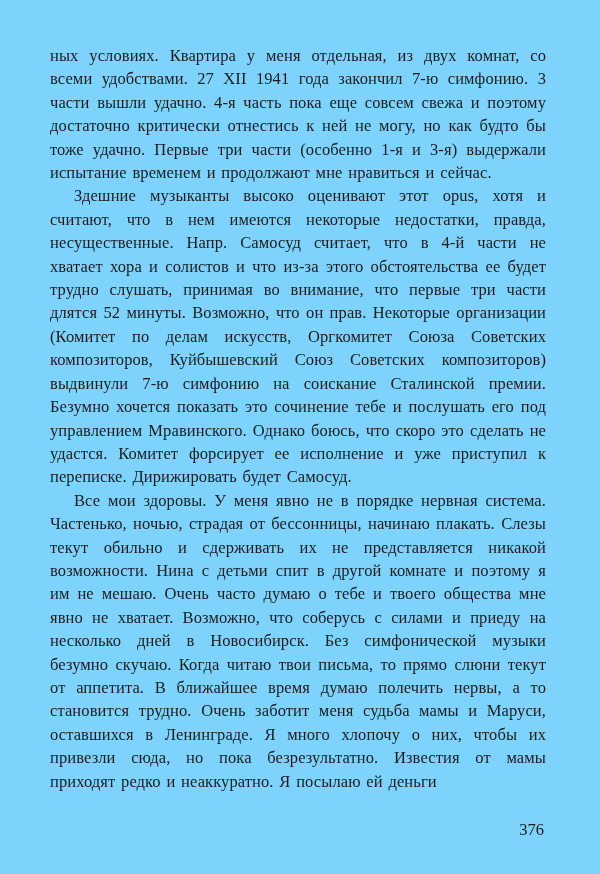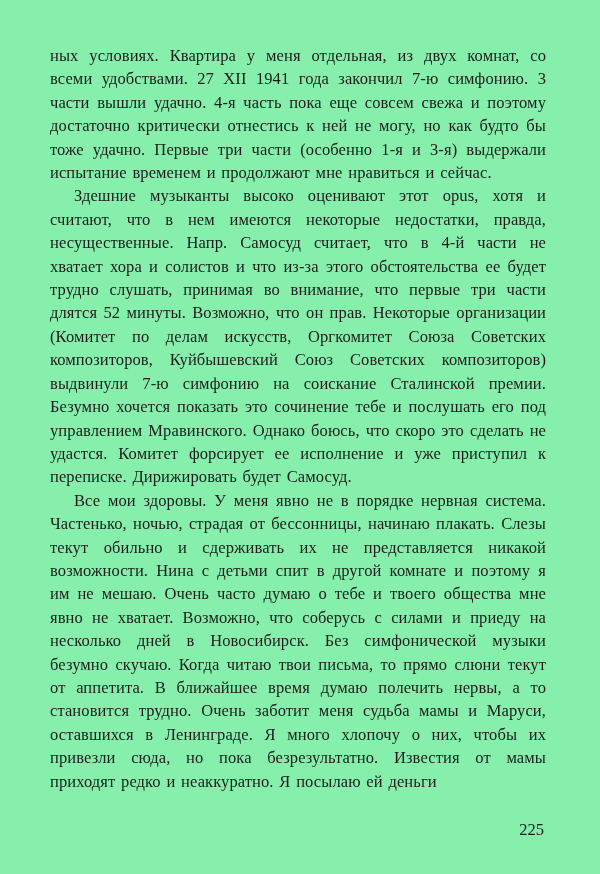--- a/index.html
+++ b/index.html
@@ -13,21 +13,21 @@
       overflow: hidden;
       font-family: "Liberation Serif", "DejaVu Serif", serif;
       color: #1c1c1c;
     }
     .book-page {
       position: relative;
       box-sizing: border-box;
       width: 600px;
       height: 874px;
       padding: 44px 54px 40px 50px;
-      background: #86efac;
+      background: #7dd3fc;
     }
     .text-block p {
       margin: 0;
       font-size: 16.5px;
       line-height: 23.4px;
       text-align: justify;
       letter-spacing: 0.1px;
       word-spacing: 1.5px;
     }
     .text-block p.indent {
@@ -44,14 +44,14 @@
   </style>
 </head>
 <body>
 
 <div class="book-page">
   <div class="text-block">
     <p>ных условиях. Квартира у меня отдельная, из двух комнат, со всеми удобствами. 27 XII 1941 года закончил 7-ю симфонию. 3 части вышли удачно. 4-я часть пока еще совсем свежа и поэтому достаточно критически отнестись к ней не могу, но как будто бы тоже удачно. Первые три части (особенно 1-я и 3-я) выдержали испытание временем и продолжают мне нравиться и сейчас.</p>
     <p class="indent">Здешние музыканты высоко оценивают этот opus, хотя и считают, что в нем имеются некоторые недостатки, правда, несущественные. Напр. Самосуд считает, что в 4-й части не хватает хора и солистов и что из-за этого обстоятельства ее будет трудно слушать, принимая во внимание, что первые три части длятся 52 минуты. Возможно, что он прав. Некоторые организации (Комитет по делам искусств, Оргкомитет Союза Советских композиторов, Куйбышевский Союз Советских композиторов) выдвинули 7-ю симфонию на соискание Сталинской премии. Безумно хочется показать это сочинение тебе и послушать его под управлением Мравинского. Однако боюсь, что скоро это сделать не удастся. Комитет форсирует ее исполнение и уже приступил к переписке. Дирижировать будет Самосуд.</p>
     <p class="indent">Все мои здоровы. У меня явно не в порядке нервная система. Частенько, ночью, страдая от бессонницы, начинаю плакать. Слезы текут обильно и сдерживать их не представляется никакой возможности. Нина с детьми спит в другой комнате и поэтому я им не мешаю. Очень часто думаю о тебе и твоего общества мне явно не хватает. Возможно, что соберусь с силами и приеду на несколько дней в Новосибирск. Без симфонической музыки безумно скучаю. Когда читаю твои письма, то прямо слюни текут от аппетита. В ближайшее время думаю полечить нервы, а то становится трудно. Очень заботит меня судьба мамы и Маруси, оставшихся в Ленинграде. Я много хлопочу о них, чтобы их привезли сюда, но пока безрезультатно. Известия от мамы приходят редко и неаккуратно. Я посылаю ей деньги</p>
   </div>
-  <div class="page-number">225</div>
+  <div class="page-number">376</div>
 </div>
 
 </body></html>

